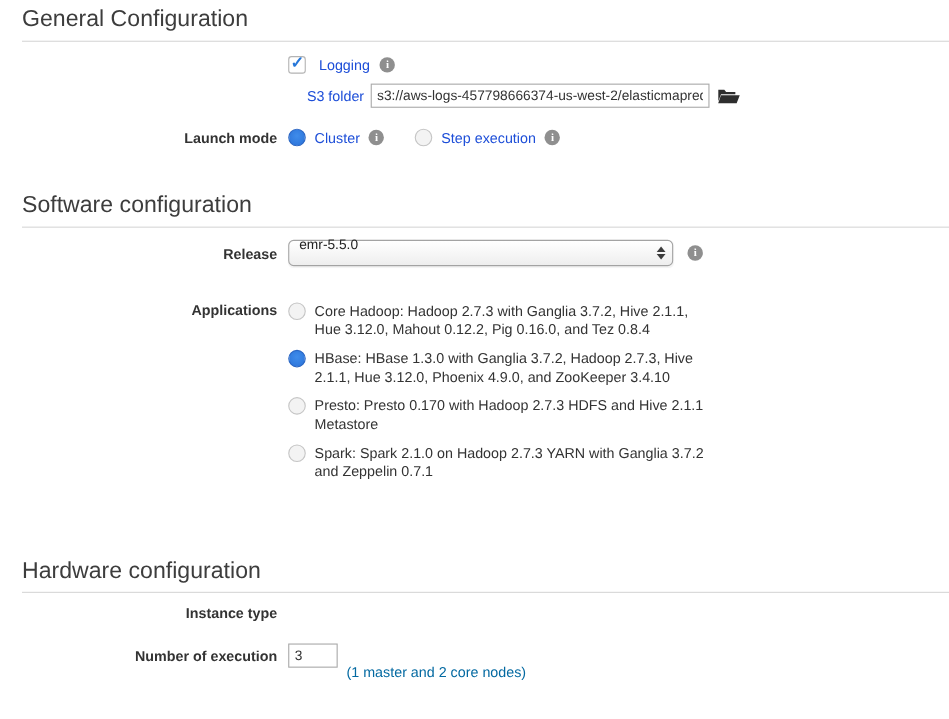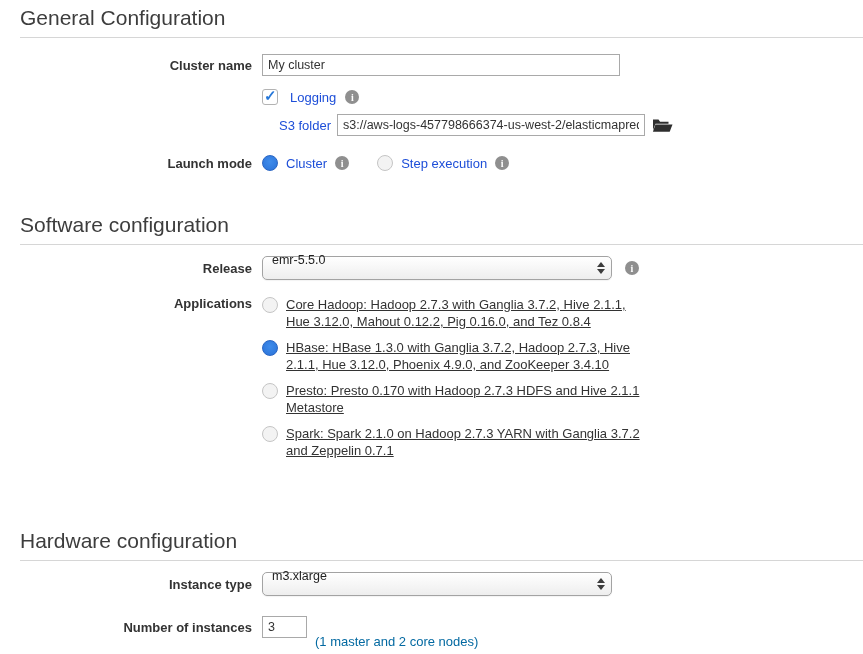--- a/index.html
+++ b/index.html
@@ -76,40 +76,34 @@
     background:#8f8f8f; color:#fff;
     display:inline-flex; align-items:center; justify-content:center;
     font-family:"Liberation Serif", serif; font-size:10px; font-weight:bold;
     cursor:pointer;
   }
 
   .folder-btn { margin-left:7px; cursor:pointer; display:inline-flex; align-items:center; }
 
   .option { display:flex; align-items:flex-start; margin-bottom:9px; }
   .option .radio { margin-top:1px; }
-  .option-text { margin-left:8px; width:355px; line-height:17px; color:#333;text-decoration:underline; }
+  .option-text { margin-left:8px; width:355px; line-height:17px; color:#333; }
 
   .inline-label { color:#1d4ed8; }
   .note-text { margin-left:8px; color:#0369a1;margin-top:29px; }
 </style>
 </head>
 <body>
 
 <div class="page">
 
   <div>
     <h2 class="section-title">General Configuration</h2>
     <hr class="section-rule">
 
-    <div class="form-row" style="margin-top:16px;">
-      <div class="label-col">Cluster name</div>
-      <div class="control-col">
-        <input id="cluster-name-input" class="text-input" type="text" value="My cluster" style="">
-      </div>
-    </div>
 
     <div class="form-row" style="margin-top:13px;">
       <div class="label-col"></div>
       <div class="control-col">
         <span class="checkbox">
           <span class="check">✓</span>
         </span>
         <span class="inline-label" style="margin-left:12px;">Logging</span>
         <span class="info" style="margin-left:9px;">i</span>
       </div>
@@ -153,21 +147,21 @@
           <span>emr-5.5.0</span>
           <span class="arrows">
             <span class="arrow-up"></span>
               <span class="arrow-down"></span>
           </span>
         </div>
         <span class="info" style="margin-left:13px;">i</span>
       </div>
     </div>
 
-    <div class="form-row top" style="margin-top:16px;">
+    <div class="form-row top" style="margin-top:32px;">
       <div class="label-col">Applications</div>
       <div style="display:block;">
         <div class="option">
           <span class="radio"></span>
           <span class="option-text">Core Hadoop: Hadoop 2.7.3 with Ganglia 3.7.2, Hive 2.1.1, Hue 3.12.0, Mahout 0.12.2, Pig 0.16.0, and Tez 0.8.4</span>
         </div>
         <div class="option">
           <span class="radio selected"></span>
           <span class="option-text">HBase: HBase 1.3.0 with Ganglia 3.7.2, Hadoop 2.7.3, Hive 2.1.1, Hue 3.12.0, Phoenix 4.9.0, and ZooKeeper 3.4.10</span>
         </div>
@@ -182,33 +176,24 @@
       </div>
     </div>
   </div>
 
   <div style="margin-top:61px;">
     <h2 class="section-title">Hardware configuration</h2>
     <hr class="section-rule">
 
     <div class="form-row" style="margin-top:11px;">
       <div class="label-col">Instance type</div>
-      <div class="control-col">
-        <div class="select">
-          <span>m3.xlarge</span>
-          <span class="arrows">
-            <span class="arrow-up"></span>
-              <span class="arrow-down"></span>
-          </span>
-        </div>
-      </div>
     </div>
 
     <div class="form-row" style="margin-top:9px;">
-      <div class="label-col">Number of instances</div>
+      <div class="label-col">Number of execution</div>
       <div class="control-col">
         <input id="num-instances-input" class="text-input" type="text" value="3" style="">
         <span class="note-text">(1 master and 2 core nodes)</span>
       </div>
     </div>
   </div>
 
 </div>
 
 </body></html>

